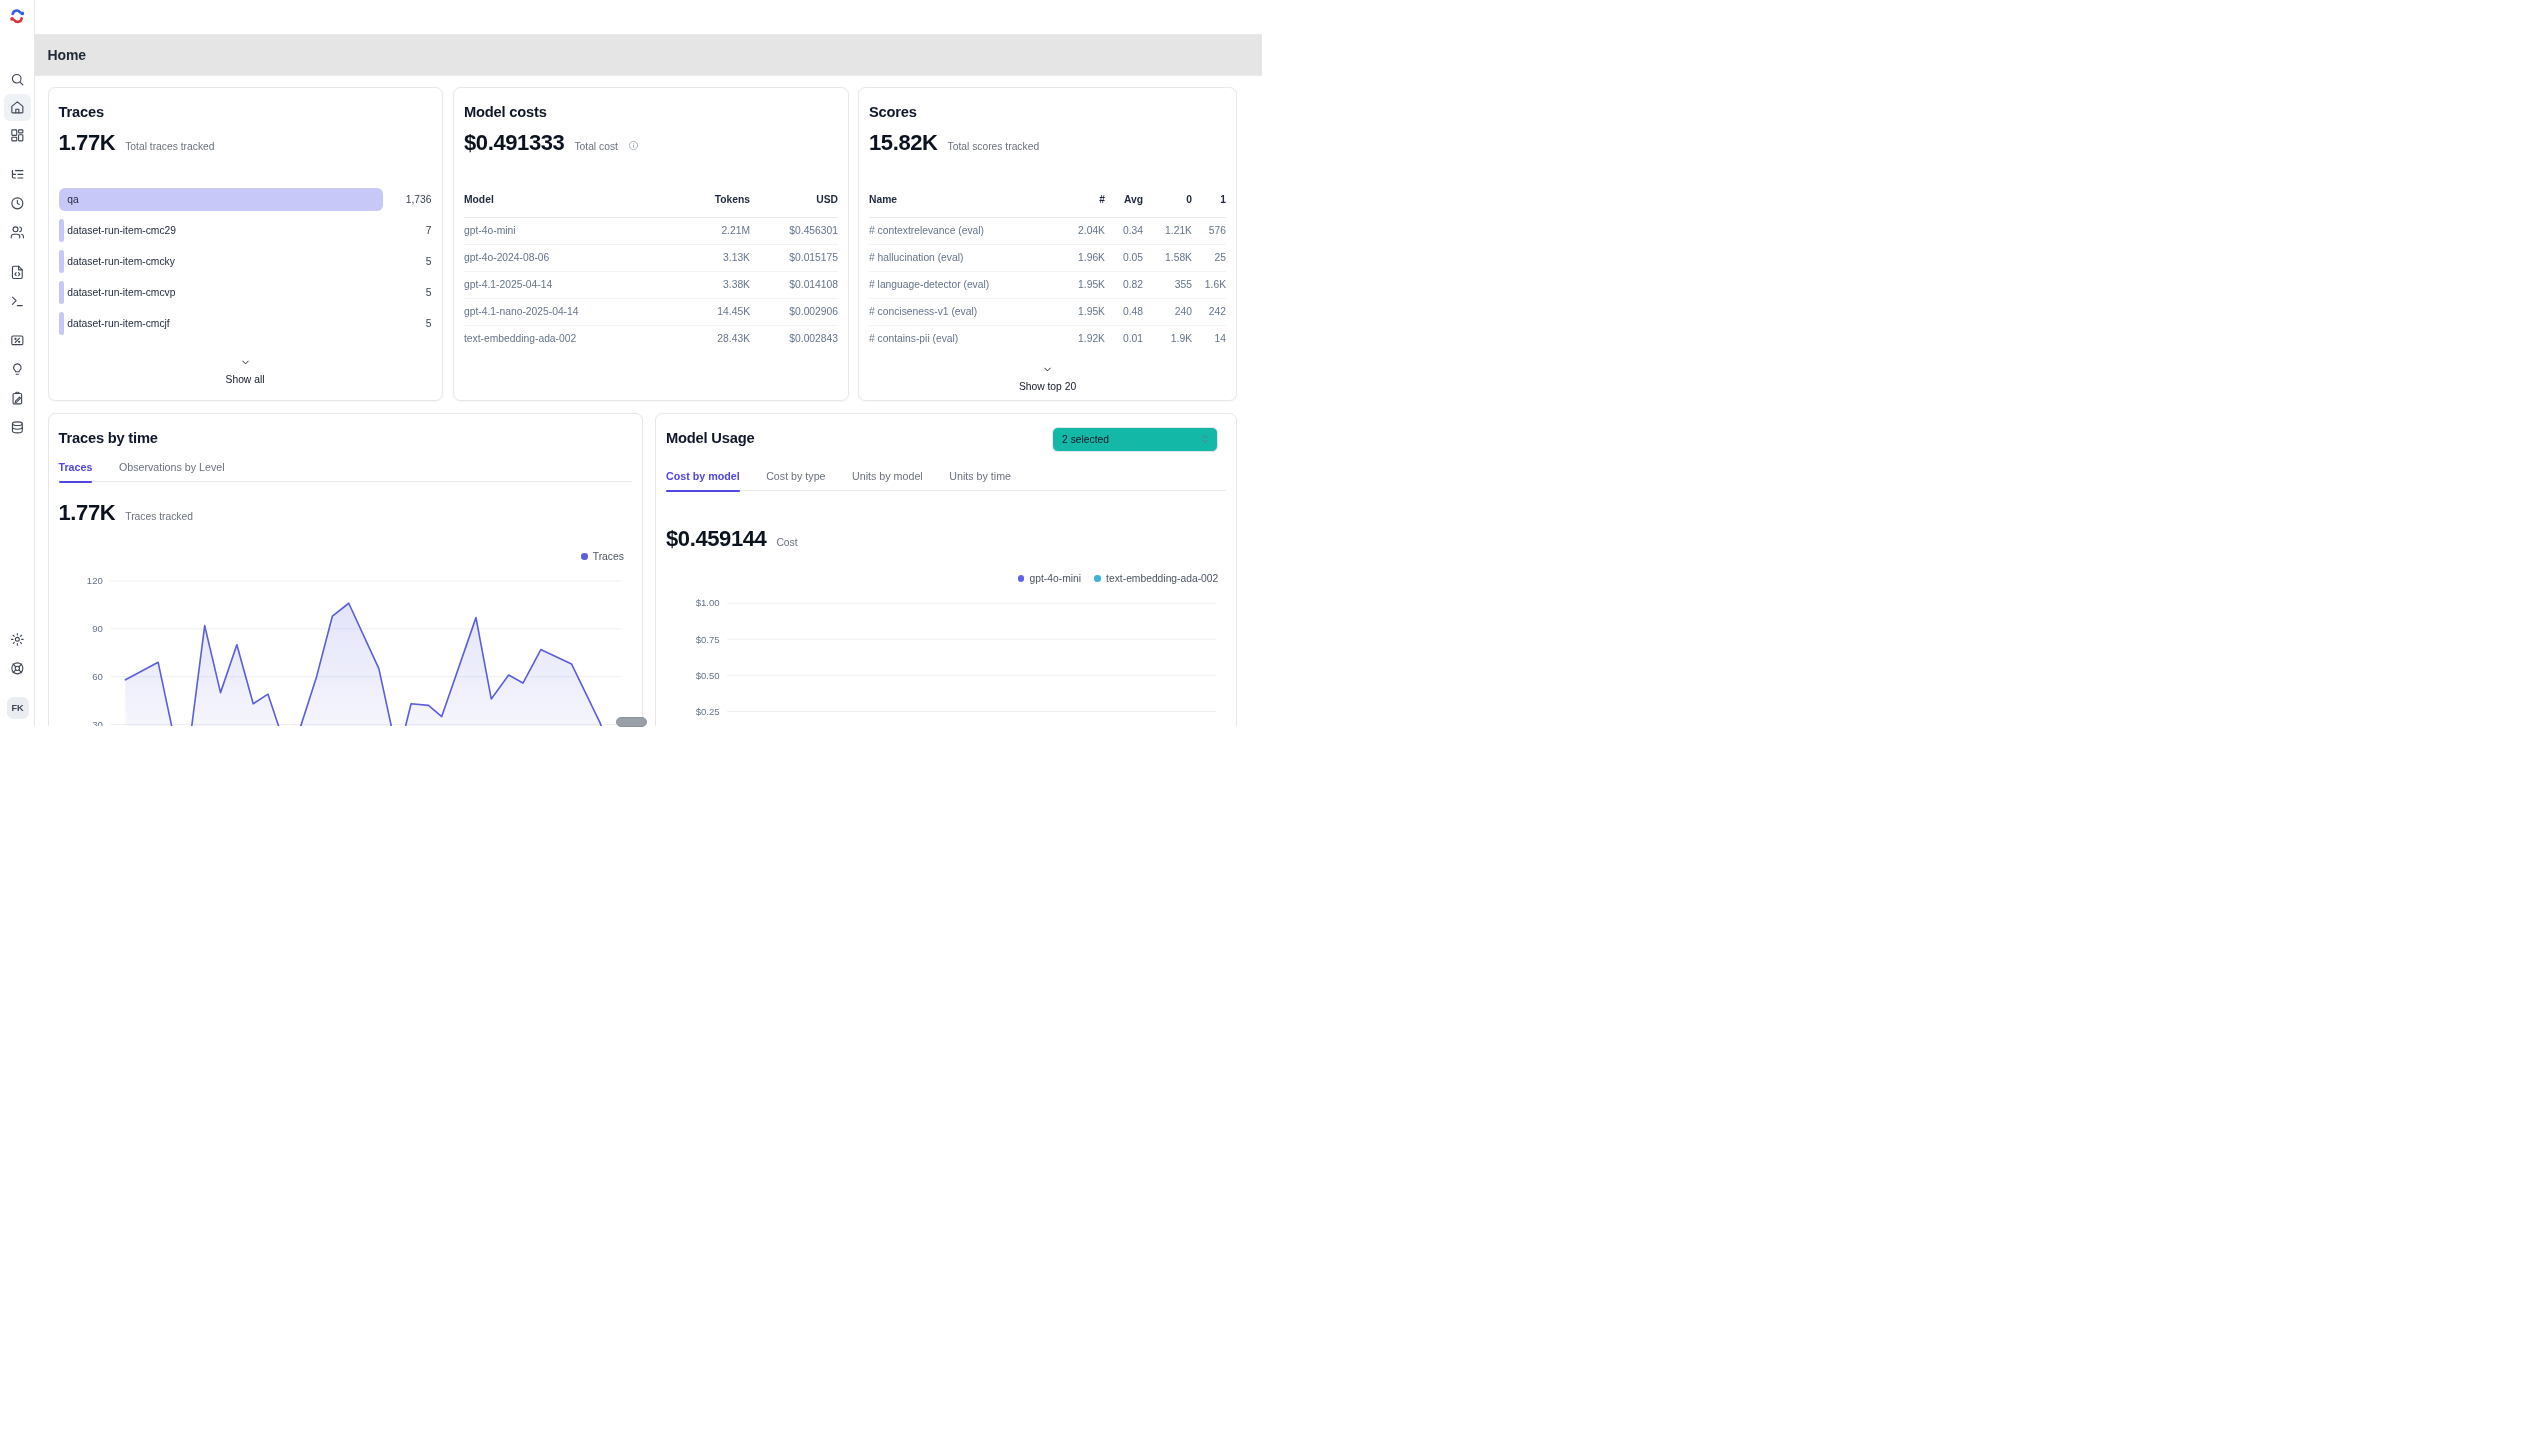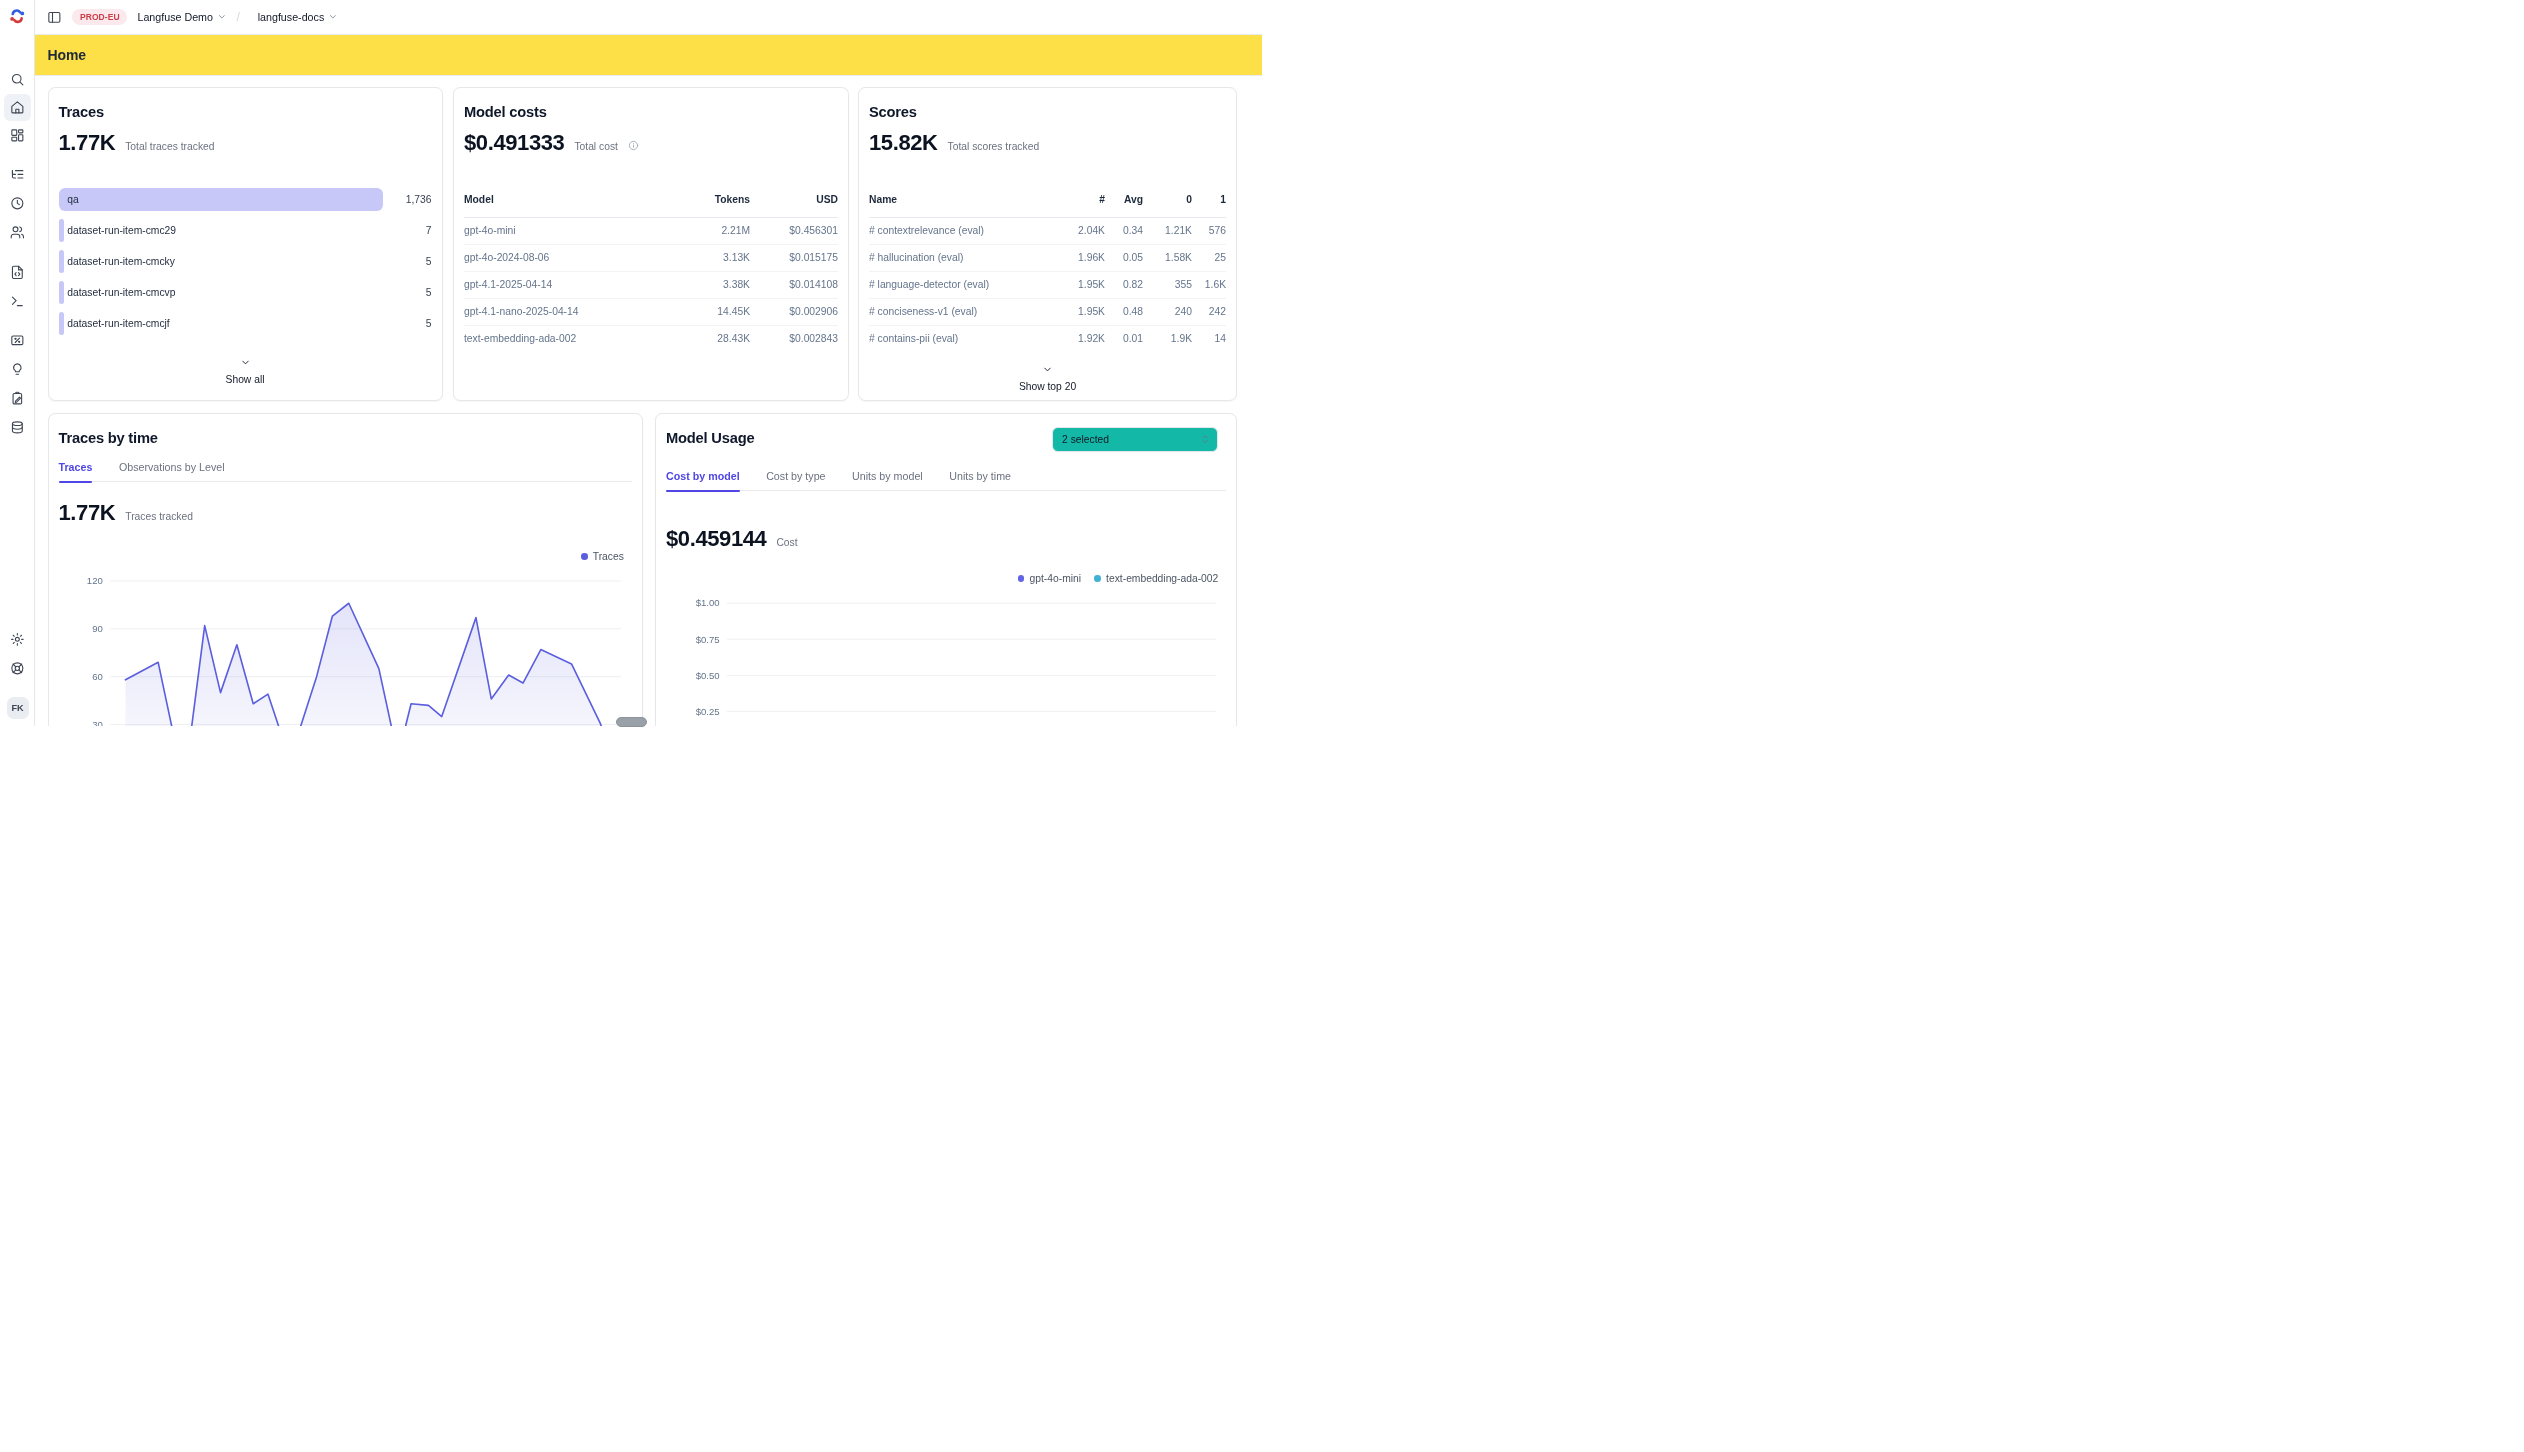--- a/index.html
+++ b/index.html
@@ -28,21 +28,21 @@
   .badge { margin-left:11px; background:#fbe9ed; color:#cb3d48; font-size:8.5px;
     font-weight:600; padding:2.9px 7.4px; border-radius:736px; letter-spacing:0.1px; }
   .crumb { margin-left:10.3px; font-size:10.7px; font-weight:500; color:#111827;
     display:flex; align-items:center; gap:3.7px; }
   .crumb svg { width:9.6px; height:9.6px; stroke:#6b7280; fill:none; stroke-width:2;
     stroke-linecap:round; stroke-linejoin:round; }
   .slash { margin:0 7.4px 0 10.3px; color:#d6dae0; font-size:12.5px; font-weight:300; }
 
   
   .home-band { position:absolute; left:35px; right:0; top:34px; height:42px;
-    background:#fde047; border-top:0.7px solid #e7eaee; border-bottom:0.7px solid #e7eaee;
+    background:#e5e5e5; border-top:0.7px solid #e7eaee; border-bottom:0.7px solid #e7eaee;
     display:flex; align-items:center; padding-left:12.5px; }
   .home-band h1 { font-size:14px; font-weight:700; color:#1f2937; letter-spacing:-0.1px; }
 
   
   .content { position:absolute; left:35px; right:0; top:77px; bottom:0; background:#fff; }
   .card { position:absolute; background:#fff; border:0.7px solid #e5e7eb; border-radius:7.4px;
     box-shadow:0 0.7px 1.5px rgba(16,24,40,.04); padding:16px 10px; }
   #card-traces      { left:12.5px;   top:9.6px;  width:395px; height:314px; }
   #card-model-costs { left:418px;  top:9.6px;  width:396px; height:314px; }
   #card-scores      { left:823px; top:9.6px;  width:379px; height:314px; }
@@ -211,40 +211,20 @@
     <div class="side-item" style="top:655px">
       <svg viewBox="0 0 24 24">
           <circle cx="12" cy="12" r="9"></circle>
           <circle cx="12" cy="12" r="3.5"></circle>
           <path d="M4.9 4.9 9.5 9.5M14.5 14.5l4.6 4.6M19.1 4.9l-4.6 4.6M9.5 14.5l-4.6 4.6"></path>
         </svg>
     </div>
     <div class="avatar">FK</div>
   </aside>
 
-  <header class="topbar">
-    <svg class="icon" viewBox="0 0 24 24">
-        <rect x="3" y="4" width="18" height="16" rx="2"></rect>
-        <path d="M9 4v16"></path>
-      </svg>
-    <span class="badge">PROD-EU</span>
-    <div class="crumb">
-      <span>Langfuse Demo</span>
-      <svg viewBox="0 0 24 24">
-          <path d="M6 9l6 6 6-6"></path>
-        </svg>
-    </div>
-    <span class="slash">/</span>
-    <div class="crumb">
-      <span>langfuse-docs</span>
-      <svg viewBox="0 0 24 24">
-          <path d="M6 9l6 6 6-6"></path>
-        </svg>
-    </div>
-  </header>
 
   <div class="home-band">
     <h1>Home</h1>
   </div>
 
   <div class="content">
 
     <section class="card" id="card-traces">
       <h2>Traces</h2>
       <div class="valrow">

